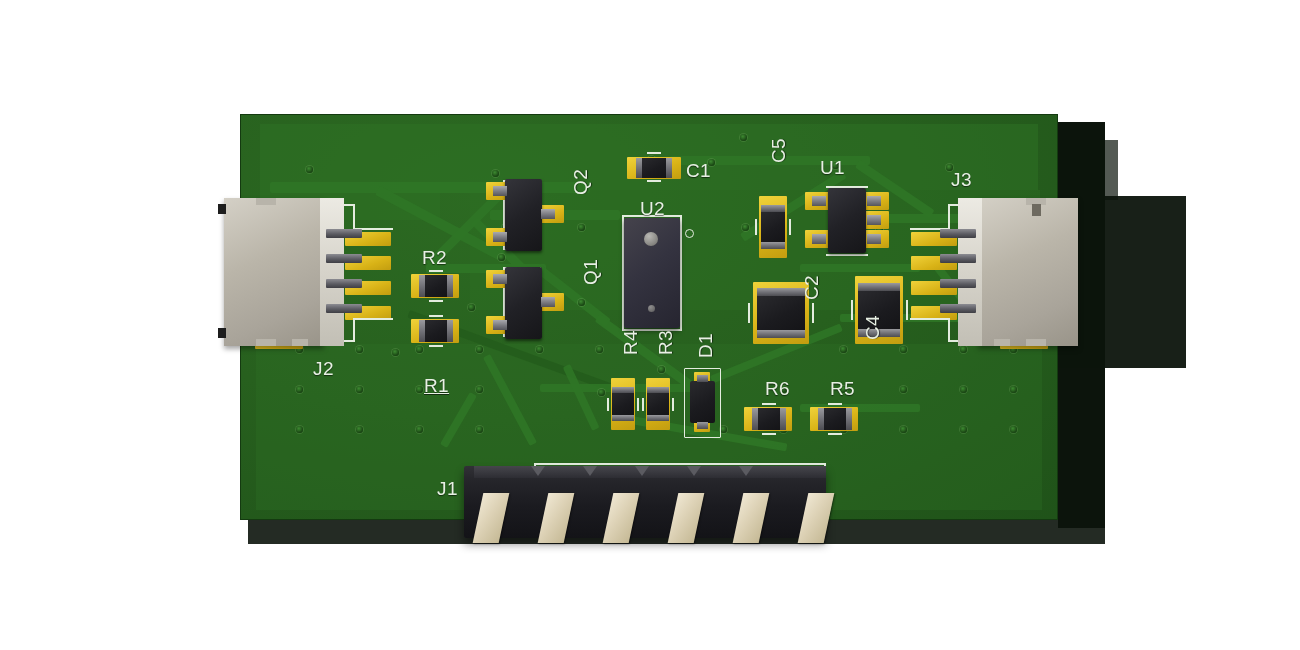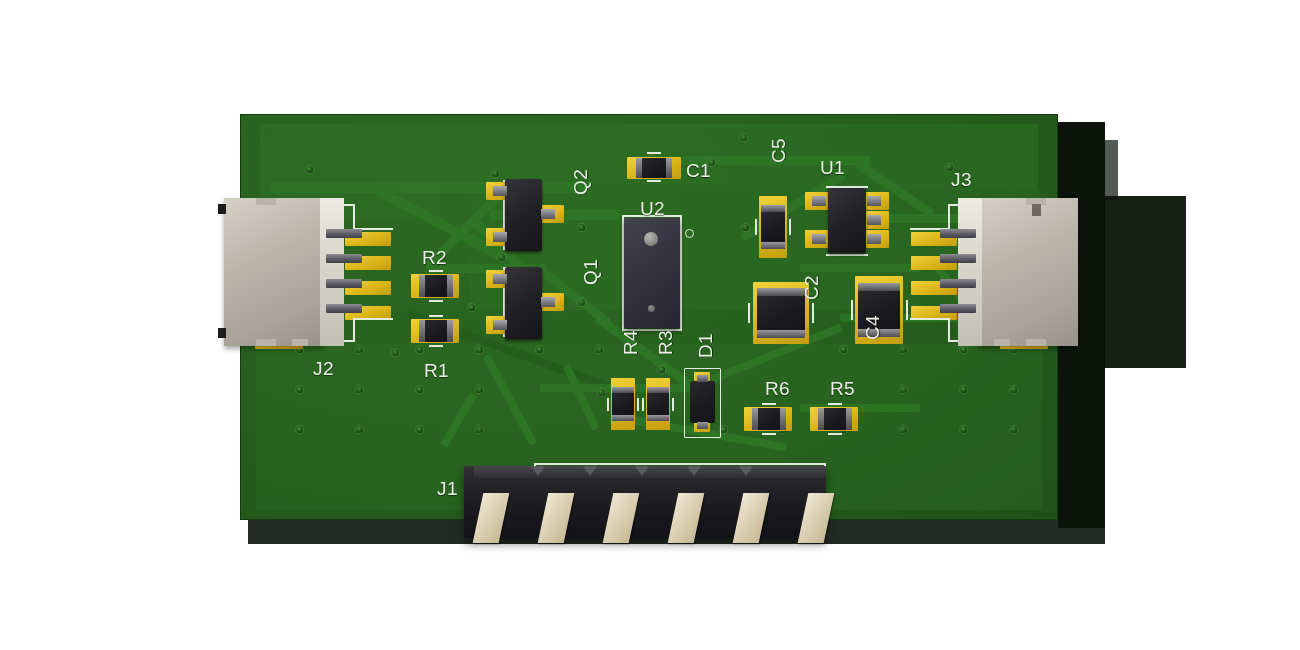--- a/index.html
+++ b/index.html
@@ -399,21 +399,21 @@
   <div class="hdr-pin" style="left:478px;top:493px;width:26px;height:50px;transform:skewX(-12deg);"></div>
   <div class="hdr-pin" style="left:543px;top:493px;width:26px;height:50px;transform:skewX(-12deg);"></div>
   <div class="hdr-pin" style="left:608px;top:493px;width:26px;height:50px;transform:skewX(-12deg);"></div>
   <div class="hdr-pin" style="left:673px;top:493px;width:26px;height:50px;transform:skewX(-12deg);"></div>
   <div class="hdr-pin" style="left:738px;top:493px;width:26px;height:50px;transform:skewX(-12deg);"></div>
   <div class="hdr-pin" style="left:803px;top:493px;width:26px;height:50px;transform:skewX(-12deg);"></div>
 
   <div class="silk" style="left:313px;top:358px;">J2</div>
   <div class="silk" style="left:951px;top:169px;">J3</div>
   <div class="silk" style="left:437px;top:478px;">J1</div>
-  <div class="silk" style="left:424px;top:360px;">R1</div>
+  <div class="silk" style="left:424px;top:375px;text-decoration:underline;">R1</div>
   <div class="silk" style="left:422px;top:247px;">R2</div>
   <div class="silk rot" style="left:655px;top:355px;">R3</div>
   <div class="silk rot" style="left:620px;top:355px;">R4</div>
   <div class="silk" style="left:830px;top:378px;">R5</div>
   <div class="silk" style="left:765px;top:378px;">R6</div>
   <div class="silk" style="left:686px;top:160px;">C1</div>
   <div class="silk rot" style="left:801px;top:300px;">C2</div>
   <div class="silk rot" style="left:862px;top:340px;">C4</div>
   <div class="silk rot" style="left:768px;top:163px;">C5</div>
   <div class="silk rot" style="left:695px;top:358px;">D1</div>

